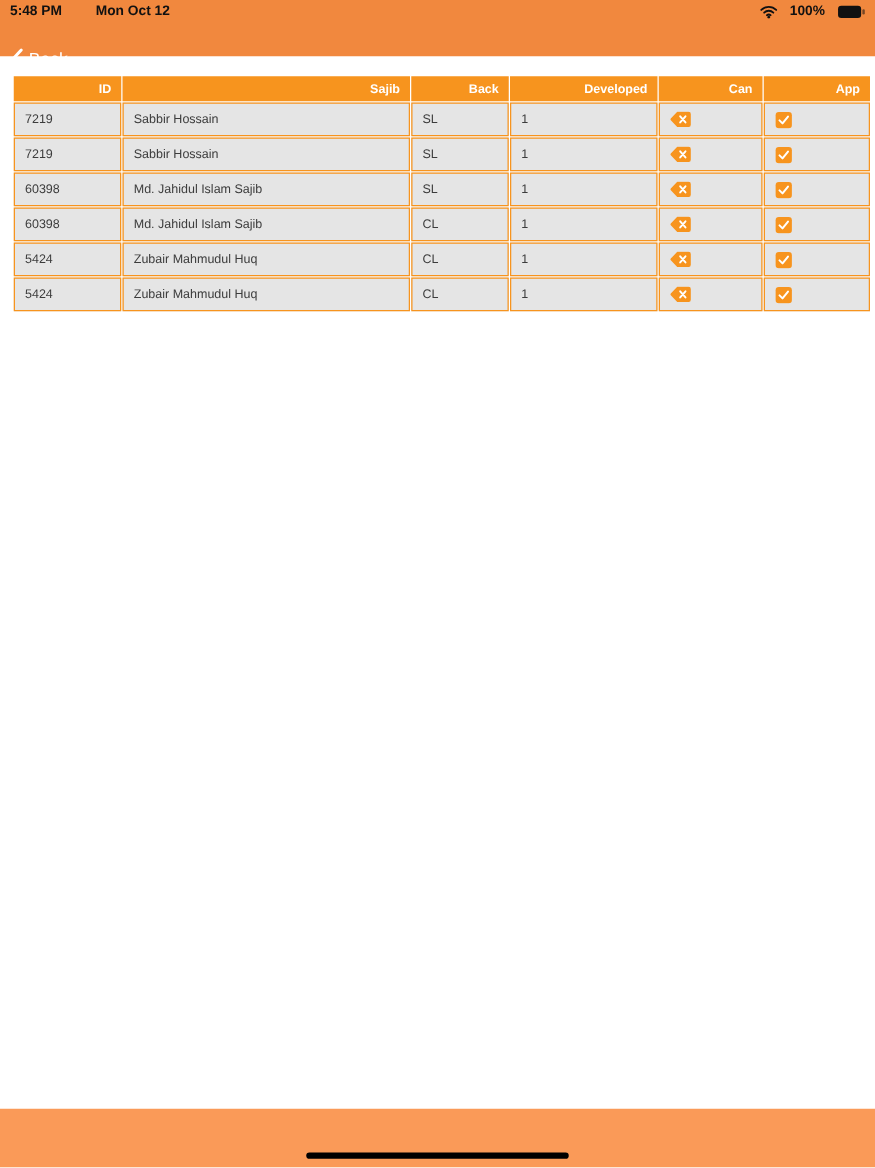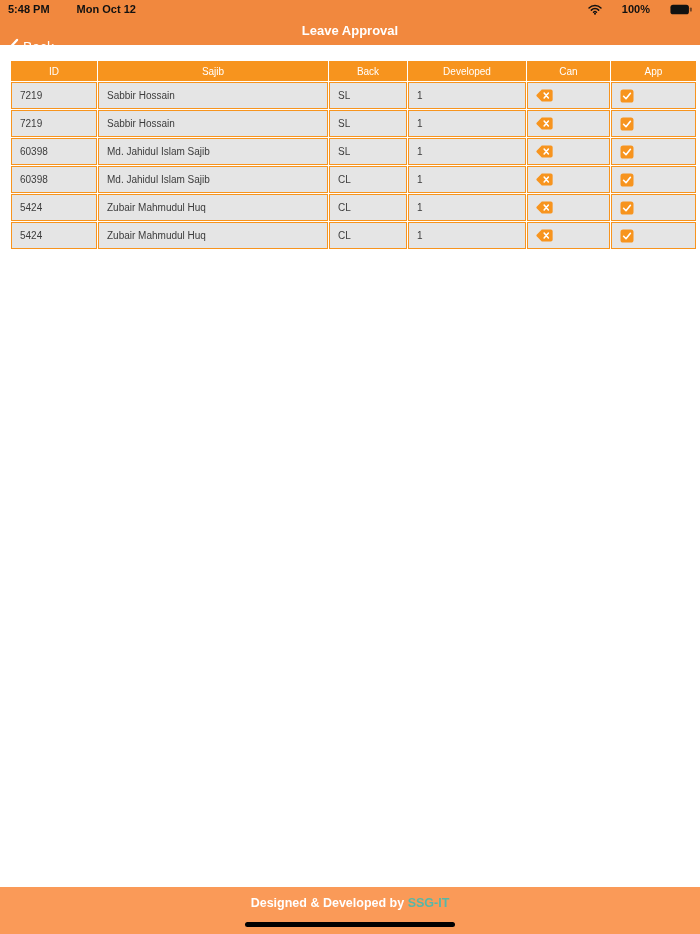--- a/index.html
+++ b/index.html
@@ -12,34 +12,34 @@
   *{margin:0;padding:0;box-sizing:border-box;}
   html,body{width:700px;height:934px;overflow:hidden;background:#fff;
     font-family:"Liberation Sans","DejaVu Sans",sans-serif;}
   .app{position:relative;width:700px;height:934px;background:#fff;}
 
   
   .top-block{background:var(--nav-orange);width:100%;height:45px;}
   .status-bar{height:16px;display:flex;justify-content:space-between;align-items:center;
     padding:2px 8px 0 8px;color:#111;font-size:11px;font-weight:600;}
   .status-left{display:flex;gap:27px;align-items:center;}
-  .status-right{display:flex;gap:20px;align-items:center;}
+  .status-right{display:flex;gap:10px;align-items:center;}
   .nav-bar{height:29px;position:relative;display:flex;align-items:center;}
   .back-btn{display:flex;align-items:center;gap:4px;color:#fff;font-size:14px;
     padding-left:8px;cursor:pointer;margin-top:32px;}
   .nav-title{position:absolute;left:0;right:0;text-align:center;color:#fff;
     font-size:13px;font-weight:600;pointer-events:none;}
 
   
   .content{padding:15px 10px 0 10px;}
   table.leave-table{width:680px;border-collapse:separate;border-spacing:1px;table-layout:fixed;}
   col.c-id{width:86px;} col.c-name{width:230px;} col.c-type{width:78px;}
   col.c-dur{width:118px;} col.c-can{width:83px;} col.c-app{width:85px;}
-  .leave-table th{background:var(--table-orange);color:#fff;font-size:10px;font-weight:normal;
-    text-align:center;height:20px;padding:0 8px;margin-top:39px;}
+  .leave-table th{background:var(--table-orange);color:#fff;font-size:10px;font-weight:bold;
+    text-align:right;height:20px;padding:0 8px;margin-top:39px;}
   .leave-table td{border:1px solid var(--table-orange);background:#e5e5e5;color:var(--text-dark);
     font-size:10px;height:27px;padding:0 8px;vertical-align:middle;}
   .icon-btn{display:inline-flex;align-items:center;justify-content:center;cursor:pointer;
     vertical-align:middle;}
 
   
   .footer{position:absolute;left:0;bottom:0;width:100%;height:47px;
     background:var(--footer-orange);}
   .footer-text{margin-top:9px;text-align:center;color:#fff;font-size:12.5px;font-weight:bold;}
   .brand{color:var(--brand-teal);}
@@ -77,21 +77,20 @@
     </div>
     <div class="nav-bar">
       <div class="back-btn">
         <span class="icon-btn">
           <svg width="11" height="18" viewBox="0 0 11 18">
             <path d="M9 2 L2.5 9 L9 16" stroke="#fff" stroke-width="2.4" fill="none" stroke-linecap="round" stroke-linejoin="round"></path>
           </svg>
         </span>
         <span>Back</span>
       </div>
-      <div class="nav-title">Leave Approval</div>
     </div>
   </div>
 
   <div class="content">
     <table class="leave-table">
       <colgroup>
         <col class="c-id">
           <col class="c-name">
           <col class="c-type">
         <col class="c-dur">
@@ -239,19 +238,16 @@
             <path d="M3.6 7.3 L6 9.7 L10.4 4.3" stroke="#fff" stroke-width="1.6" fill="none" stroke-linecap="round" stroke-linejoin="round"></path>
           </svg>
         </span>
       </td>
     </tr>
         </tbody>
     </table>
   </div>
 
   <div class="footer">
-    <div class="footer-text">
-      <span>Designed &amp; Developed by </span><span class="brand">SSG-IT</span>
-    </div>
     <div class="home-indicator"></div>
   </div>
 
 </div>
 
 </body></html>

